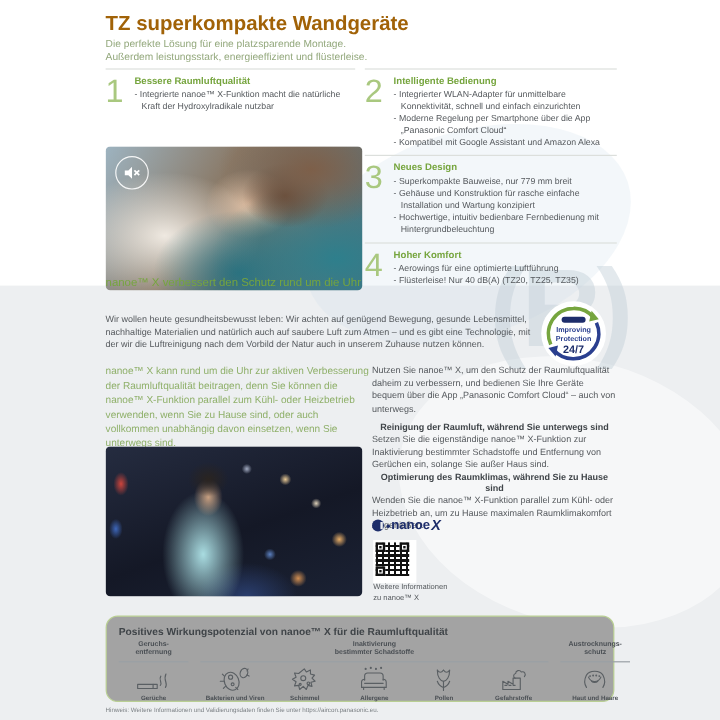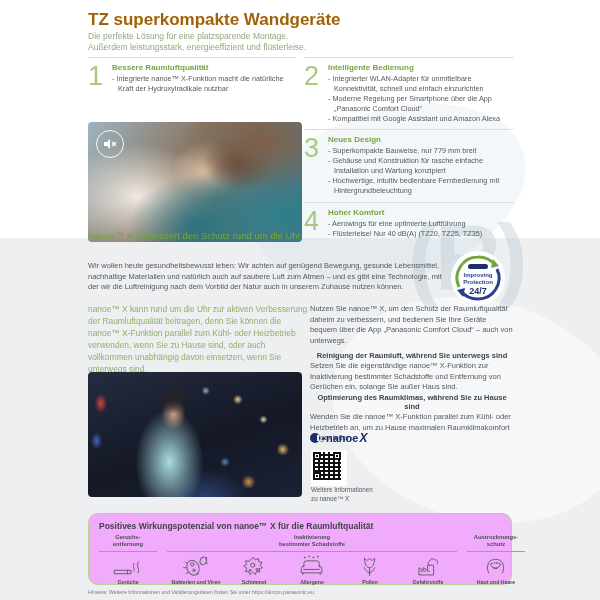--- a/index.html
+++ b/index.html
@@ -89,21 +89,21 @@
   #qr-inner{width:28px;height:28px;position:relative;
      background-image:
        repeating-linear-gradient(0deg,#111 0 2px,transparent 2px 4px),
        repeating-linear-gradient(90deg,#111 0 2px,#fff 2px 5px);}
   .finder{position:absolute;width:8px;height:8px;border:2px solid #111;background:#fff;box-sizing:border-box;}
   .finder::after{content:"";position:absolute;left:1px;top:1px;width:2px;height:2px;background:#111;}
   #f1{left:0;top:0;} #f2{right:0;top:0;} #f3{left:0;bottom:0;}
   #qr-caption{top:486px;left:311px;font-size:6.3px;line-height:1.35;color:#55595d;}
 
   
-  #effects-box{top:513px;left:88px;width:424px;height:72px;background:#f0abfc;
+  #effects-box{top:513px;left:88px;width:424px;height:72px;background:#a3a3a3;
      border:1px solid #b9cf93;border-radius:10px;box-sizing:border-box;padding:7px 10px 4px 10px;}
   #effects-title{font-size:8.5px;font-weight:bold;color:#3f4448;}
   #groups-row{display:flex;margin-top:3px;gap:10px;}
   .group{display:flex;flex-direction:column;}
   .group-header{text-align:center;font-size:5.8px;font-weight:bold;color:#4a4f54;line-height:1.25;
       border-bottom:1px solid #9aa0a5;padding-bottom:2px;min-height:15px;}
   .cells{display:flex;justify-content:space-around;margin-top:2px;}
   .cell{display:flex;flex-direction:column;align-items:center;width:58px;}
   .cell svg{height:24px;}
   .cell-label{font-size:5.2px;font-weight:bold;color:#4a4f54;margin-top:1px;white-space:nowrap;}

